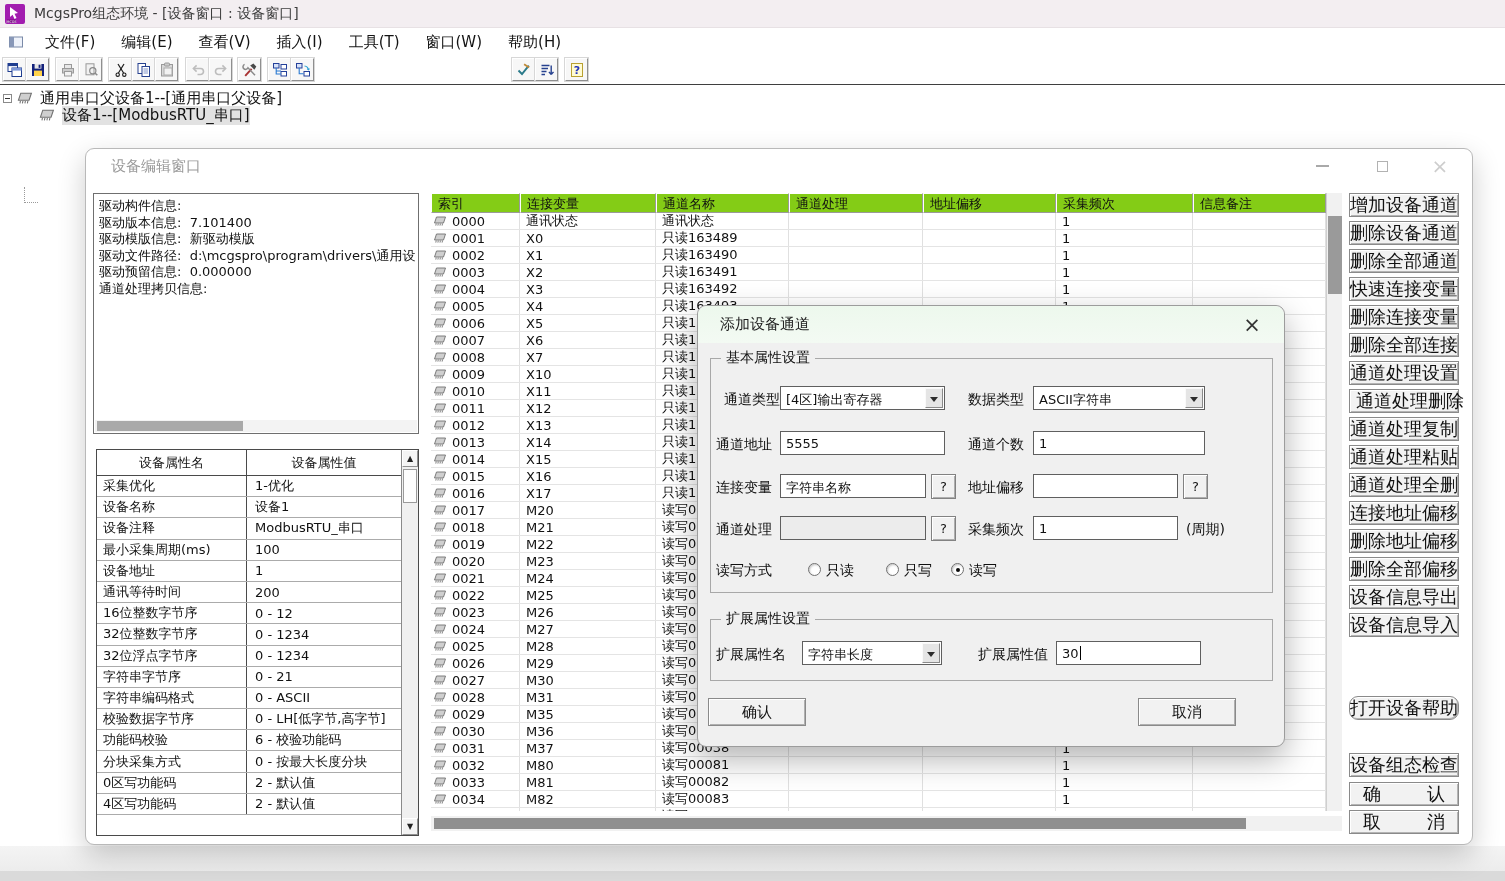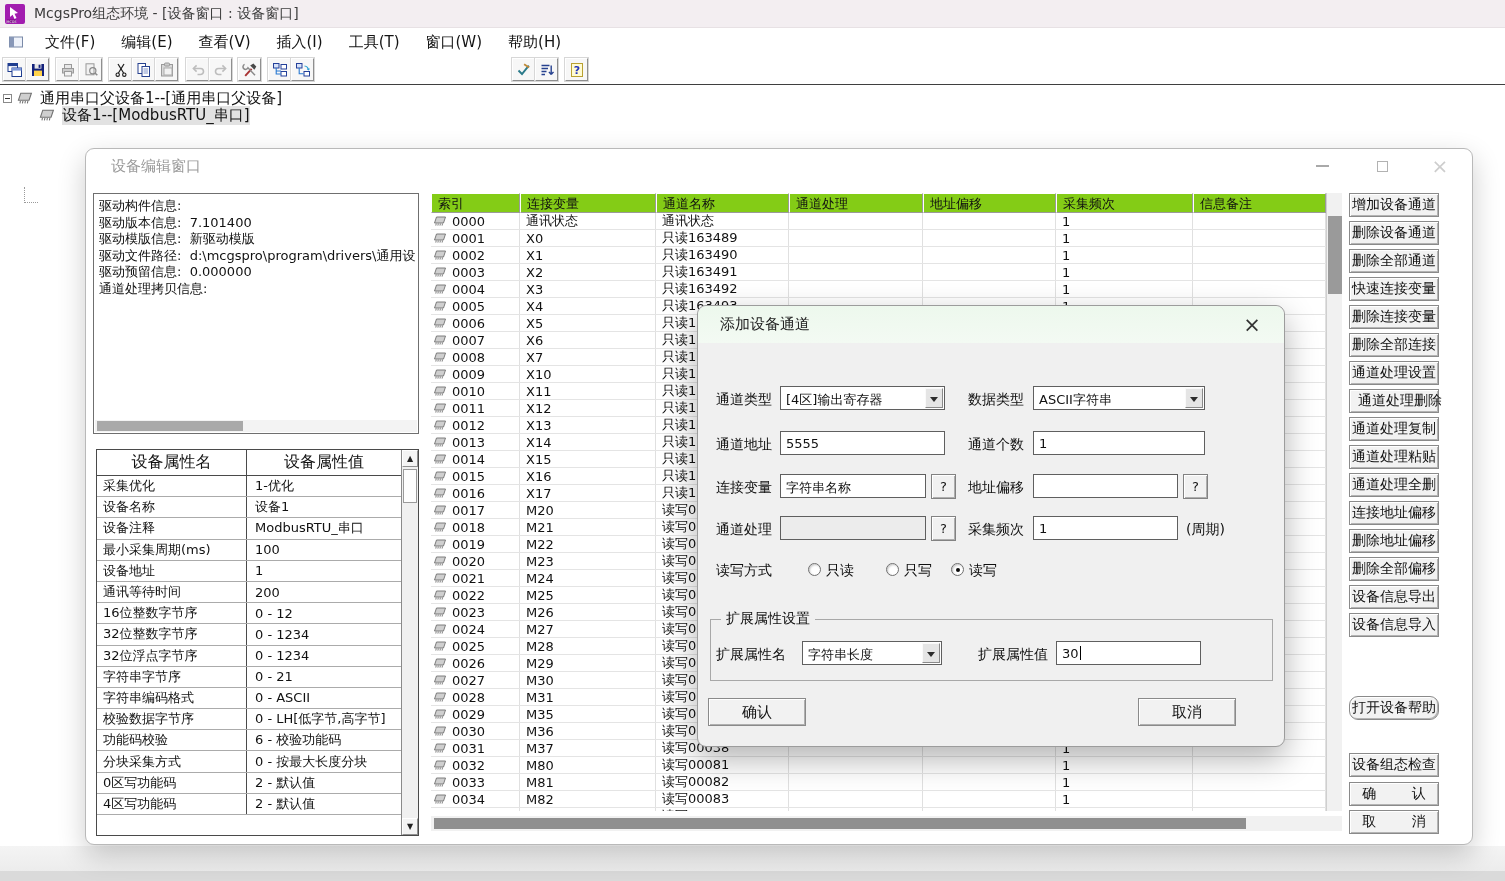--- a/index.html
+++ b/index.html
@@ -48,21 +48,21 @@
   .info-panel { position:absolute; left:7px; top:44px; width:326px; height:241px;
                 background:#fff; border:1px solid #6f6f6f; overflow:hidden;
                 font-size:13px; line-height:16.5px; padding:4px 0 0 5px; }
   .info-line { white-space:pre; }
   .info-hs { position:absolute; left:1px; right:1px; bottom:1px; height:12px; background:#f3f3f3; }
   .info-hs .thumb { position:absolute; left:2px; top:1px; width:146px; height:10px; background:#a9a9a9; }
 
   .props { position:absolute; left:10px; top:300px; width:323px; height:387px;
            border:1px solid #4a4a4a; background:#fff; overflow:hidden; }
   .props-inner { position:absolute; left:0; top:0; right:17px; bottom:0; }
-  .props-head { display:flex; height:26px; border-bottom:1px solid #4a4a4a; font-size:16px; }
+  .props-head { display:flex; height:26px; border-bottom:1px solid #4a4a4a; font-size:13px; }
   .ph { display:flex; align-items:center; justify-content:center; }
   .ph1 { width:150px; border-right:1px solid #4a4a4a; }
   .ph2 { flex:1; }
   .prow { display:flex; height:21.2px; border-bottom:1px solid #ababab; font-size:13px; align-items:center; overflow:hidden; }
   .pk { width:150px; align-self:stretch; display:flex; align-items:center; border-right:1px solid #4a4a4a; padding-left:6px; white-space:nowrap; overflow:hidden; }
   .pv { flex:1; padding-left:8px; white-space:nowrap; overflow:hidden; }
   .props-vs { position:absolute; right:0; top:0; width:17px; bottom:0; background:#f0f0f0; border-left:1px solid #8a8a8a; }
   .sbtnarrow { position:absolute; left:0; width:16px; height:17px; background:#f4f4f4;
                border:1px solid; border-color:#fff #909090 #909090 #fff;
                display:flex; align-items:center; justify-content:center; font-size:8px; color:#222; }
@@ -77,24 +77,24 @@
   .ch-rows { position:absolute; left:0; top:20px; width:895px; bottom:0; overflow:hidden; }
   .ch-row { display:grid; grid-template-columns:89px 136px 133px 134px 133px 137px 133px; height:17px; border-bottom:1px solid #e4e4e4; }
   .cc { font-size:13px; padding-left:6px; white-space:nowrap; overflow:hidden; border-right:1px solid #e0e0e0; display:flex; align-items:center; }
   .cc.c0 { padding-left:3px; gap:5px; }
   .chan-vs { position:absolute; right:0; top:0; width:16px; height:100%; background:#f1f1f1; border-left:1px solid #cfcfcf; }
   .chan-vs .thumb { position:absolute; left:1px; top:23px; width:14px; height:78px; background:#9a9a9a; }
   .chan-hs { position:absolute; left:345px; top:667px; width:911px; height:15px; background:#f1f1f1; }
   .chan-hs .thumb { position:absolute; left:3px; top:2px; width:812px; height:11px; background:#8f8f8f; }
 
   
-  .sbtn { position:absolute; left:1263px; width:90px; height:24px;
+  .sbtn { position:absolute; left:1263px; width:110px; height:24px;
           background:#f2f2f2; border:1px solid #8a8a8a;
           box-shadow:inset 1px 1px 0 #ffffff, inset -1px -1px 0 #b4b4b4;
-          font-size:14px; display:flex; align-items:center; justify-content:center; white-space:pre; }
+          font-size:18px; display:flex; align-items:center; justify-content:center; white-space:pre; }
 
   
   .dlg { position:absolute; left:697px; top:305px; width:588px; height:442px;
          background:#f0f0f0; border:1px solid #9c9c9c; border-radius:9px;
          box-shadow:0 12px 32px rgba(0,0,0,.30); }
   .dlg-title { height:37px; border-radius:9px 9px 0 0; background:linear-gradient(#edf8ed,#f3faf3);
                display:flex; align-items:center; padding-left:22px; font-size:15px; color:#1d1d1d; }
   .dlg-x { position:absolute; right:20px; top:7px; width:24px; height:24px;
            font-size:21px; color:#333; display:flex; align-items:center; justify-content:center; }
   .grp { position:absolute; border:1px solid #a8a8a8; }
@@ -966,25 +966,28 @@
       <div class="sbtn" style="top: 661px;">取        消</div>
     </div>
 </div>
 
 <div class="dlg">
   <div class="dlg-title">
     <span>添加设备通道</span>
   </div>
   <div class="dlg-x">×</div>
 
+  <div class="grp g1">
+    <span class="grp-label">基本属性设置</span>
+  </div>
   <div class="grp g2">
     <span class="grp-label">扩展属性设置</span>
   </div>
 
-  <span class="flabel" style="left:18px; top:85px;">通道类型</span>
+  <span class="flabel" style="left:26px; top:85px;">通道类型</span>
   <div class="selbox" style="left:82px; top:80px; width:165px;">
     <span>[4区]输出寄存器</span>
     <span class="arw"></span>
   </div>
   <span class="flabel" style="left:270px; top:85px;">数据类型</span>
   <div class="selbox" style="left:335px; top:80px; width:172px;">
     <span>ASCII字符串</span>
     <span class="arw"></span>
   </div>
 

